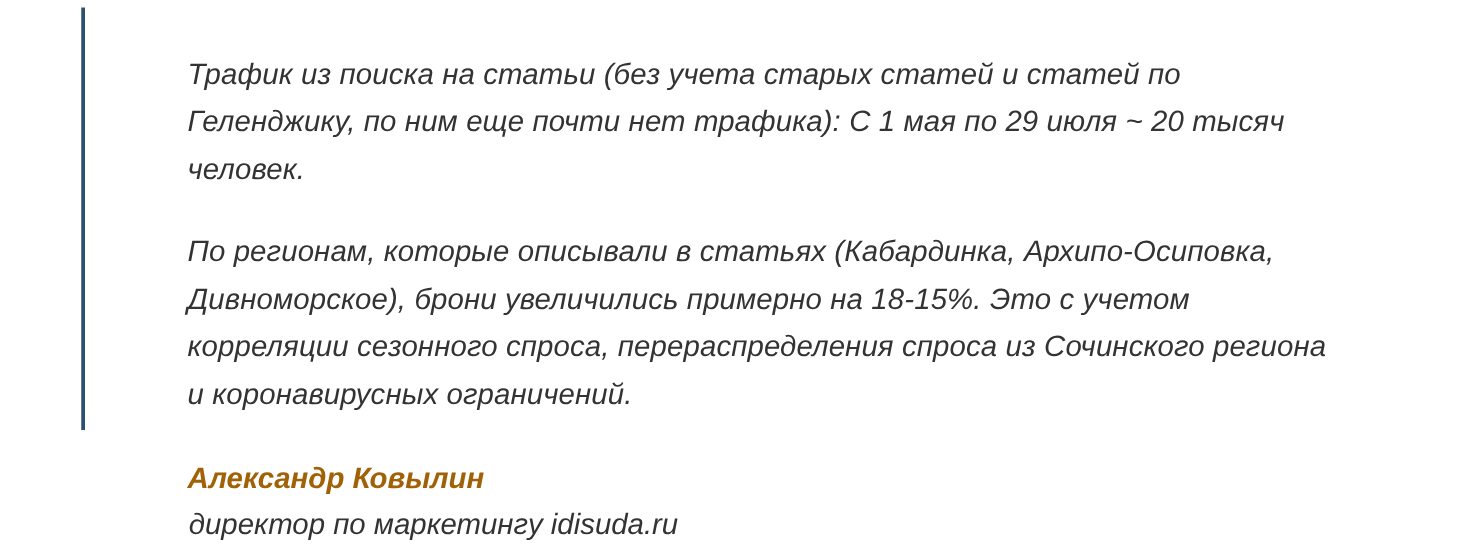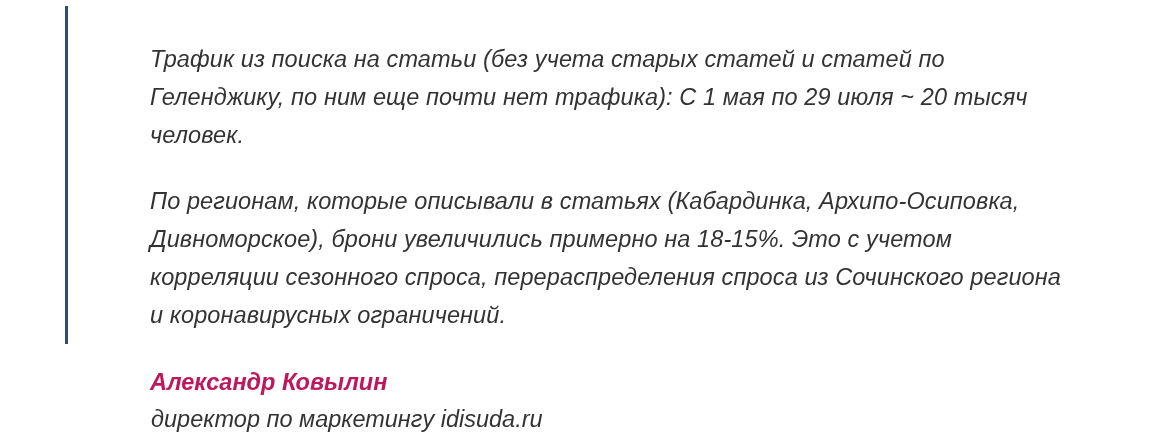--- a/index.html
+++ b/index.html
@@ -41,21 +41,21 @@
     letter-spacing: 0.1px;
   }
   .attribution {
     margin-top: 2px;
   }
   .author-name {
     font-style: italic;
     font-weight: bold;
     font-size: 23.5px;
     line-height: 36px;
-    color: #be185d;
+    color: #a16207;
     margin: 0;
   }
   .author-role {
     font-style: italic;
     font-size: 23.5px;
     line-height: 36px;
     color: #333333;
     margin: 1px;
   }
 </style>

